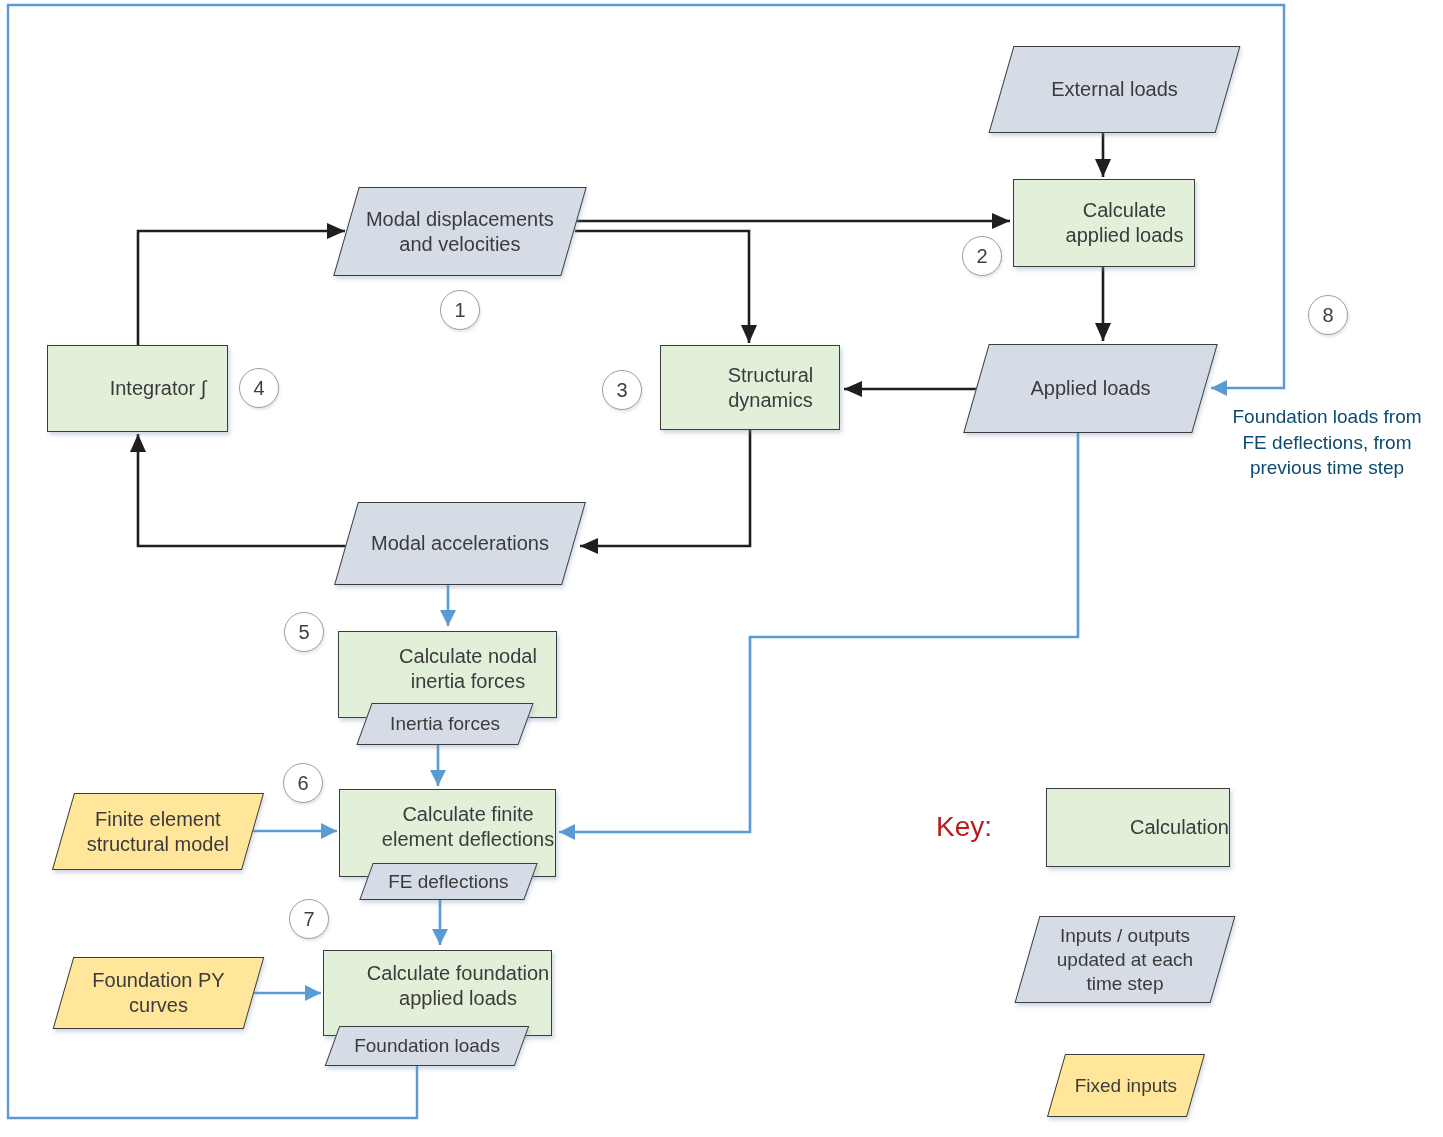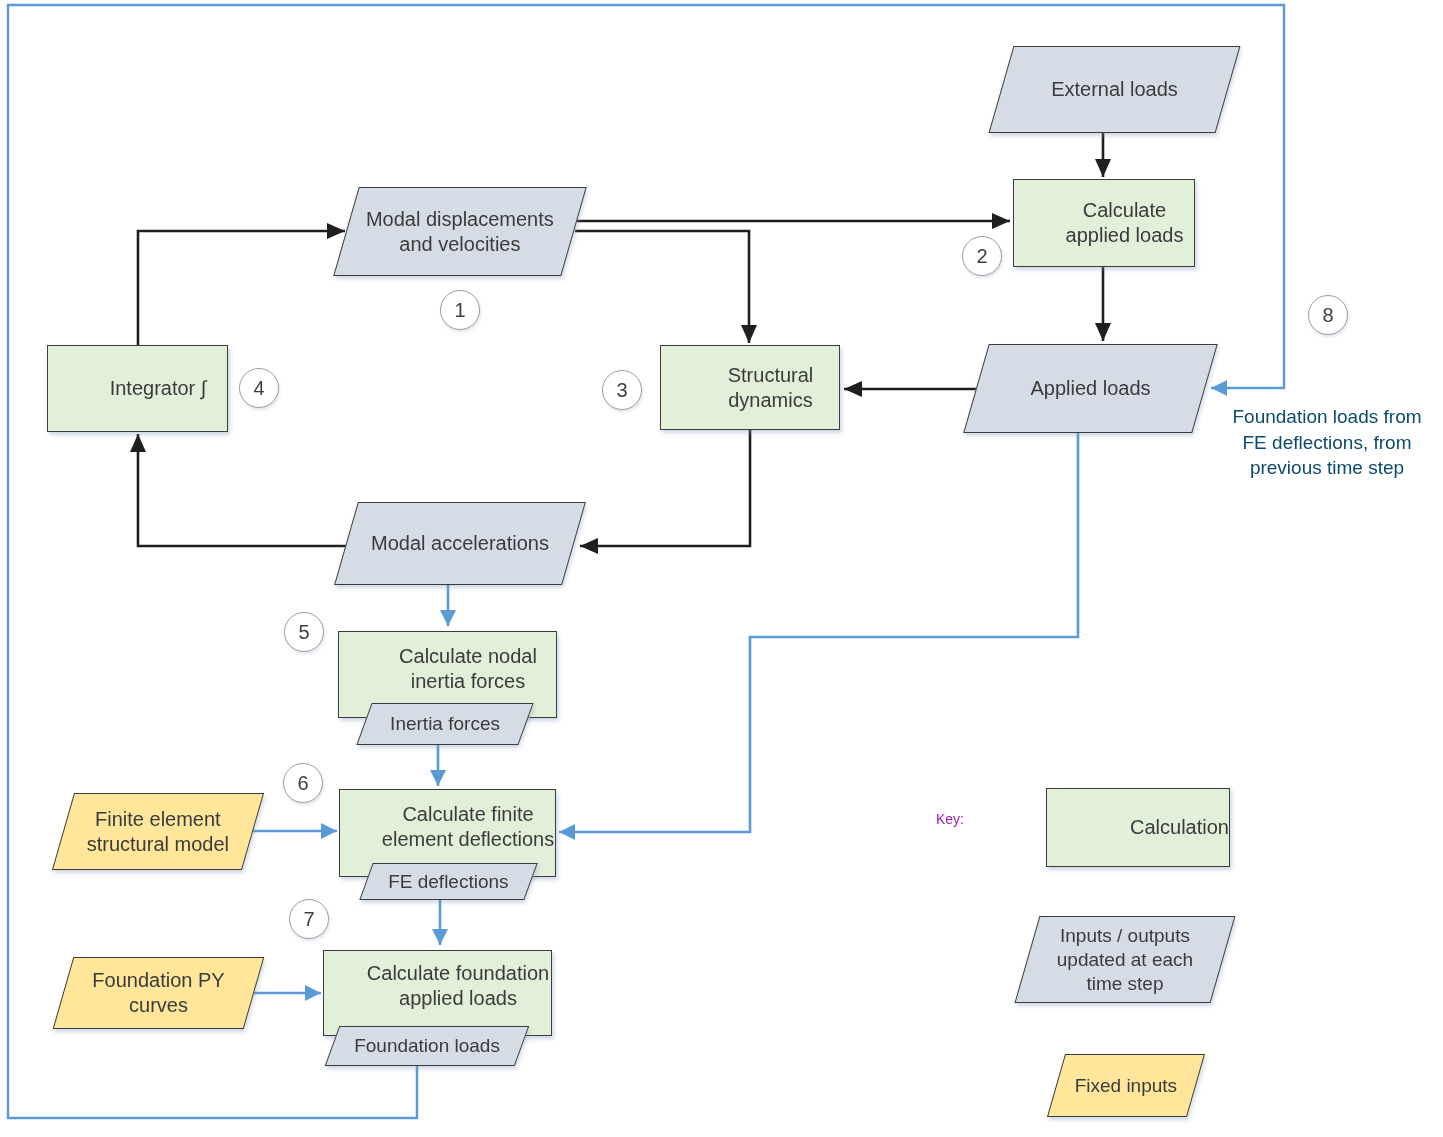--- a/index.html
+++ b/index.html
@@ -25,21 +25,21 @@
   .stepnum{
     position:absolute;z-index:3;width:40px;height:40px;border-radius:50%;
     background:#ffffff;border:1.6px solid #9e9e9e;box-sizing:border-box;
     display:flex;align-items:center;justify-content:center;
     font-size:20px;color:#404040;box-shadow:1px 2px 3px rgba(130,150,185,.25);
   }
   .note{
     position:absolute;z-index:2;text-align:center;white-space:pre-line;
     font-size:19px;line-height:1.35;color:#0c4a6e;font-weight:400;
   }
-  .keytitle{position:absolute;z-index:2;font-size:14px;color:#a21caf;}
+  .keytitle{position:absolute;z-index:2;font-size:28px;color:#b91c1c;}
 </style>
 </head>
 <body>
 
 <div id="canvas">
 
   <svg id="wires" width="1443" height="1137" viewBox="0 0 1443 1137">
     <defs>
       <marker id="mk" markerUnits="userSpaceOnUse" markerWidth="20" markerHeight="18" refX="18" refY="8" orient="auto">
         <path d="M0,0 L18,8 L0,16 Z" fill="#1f1f1f"></path>

